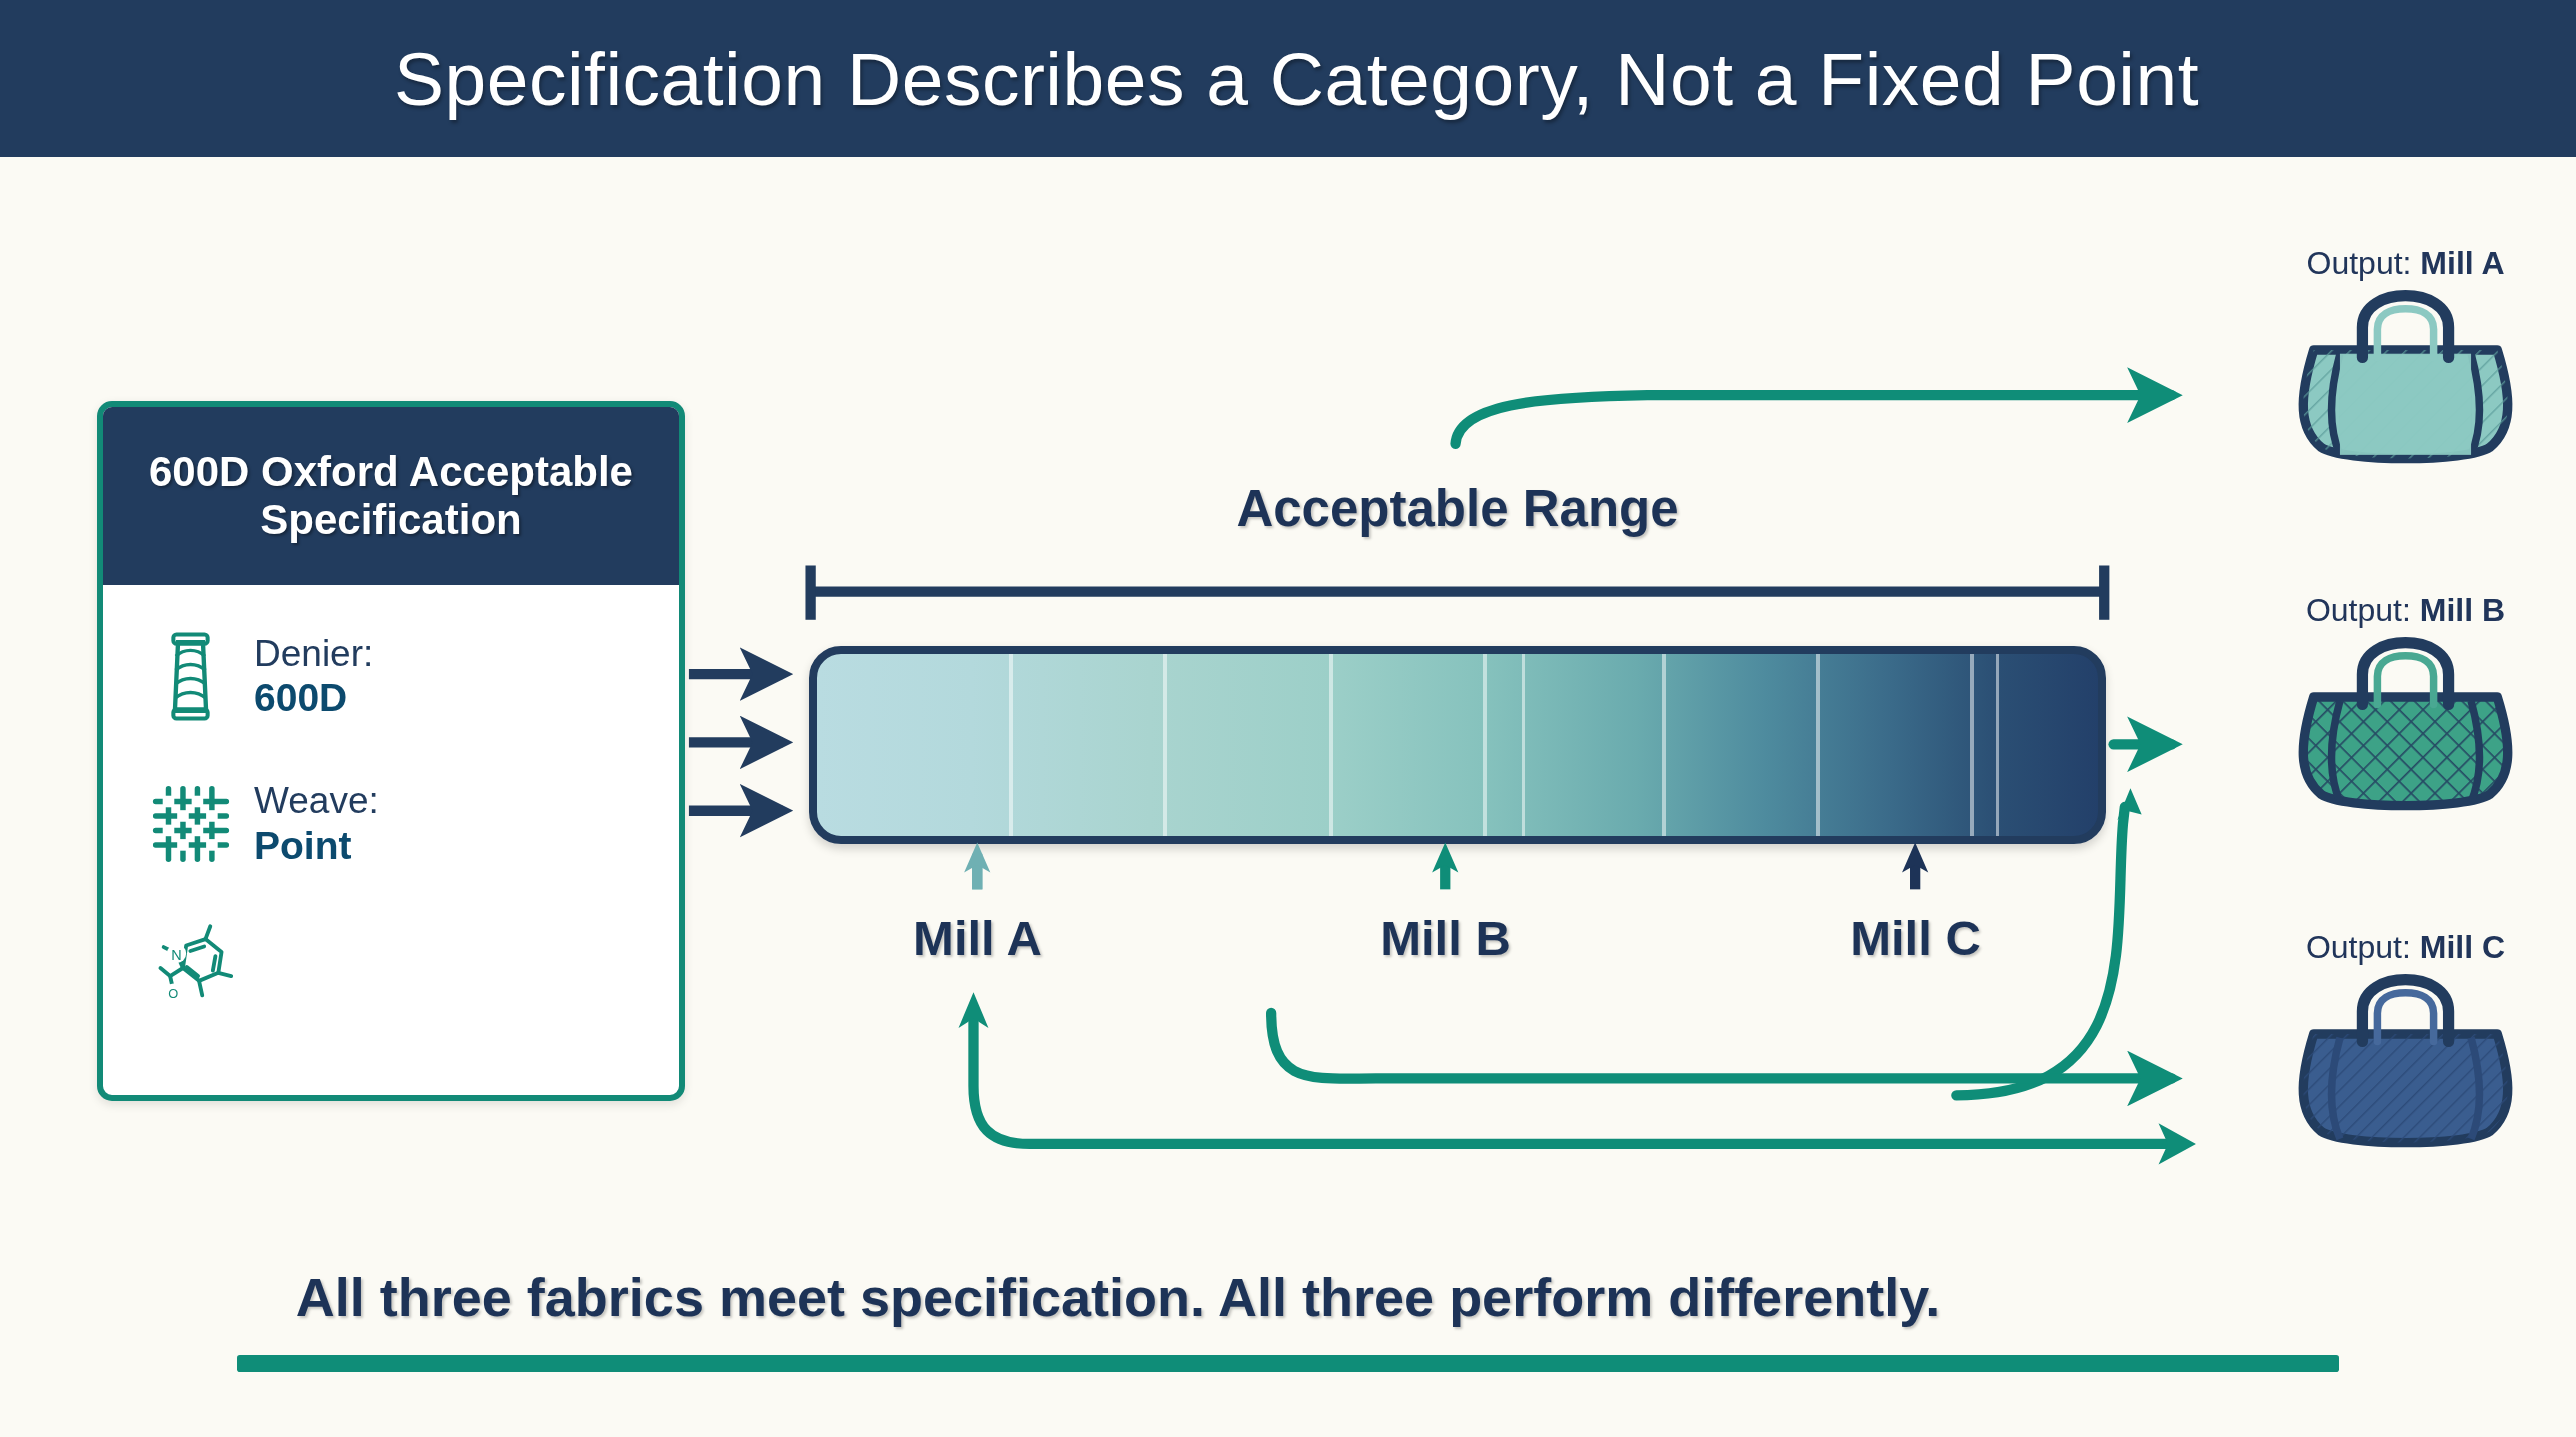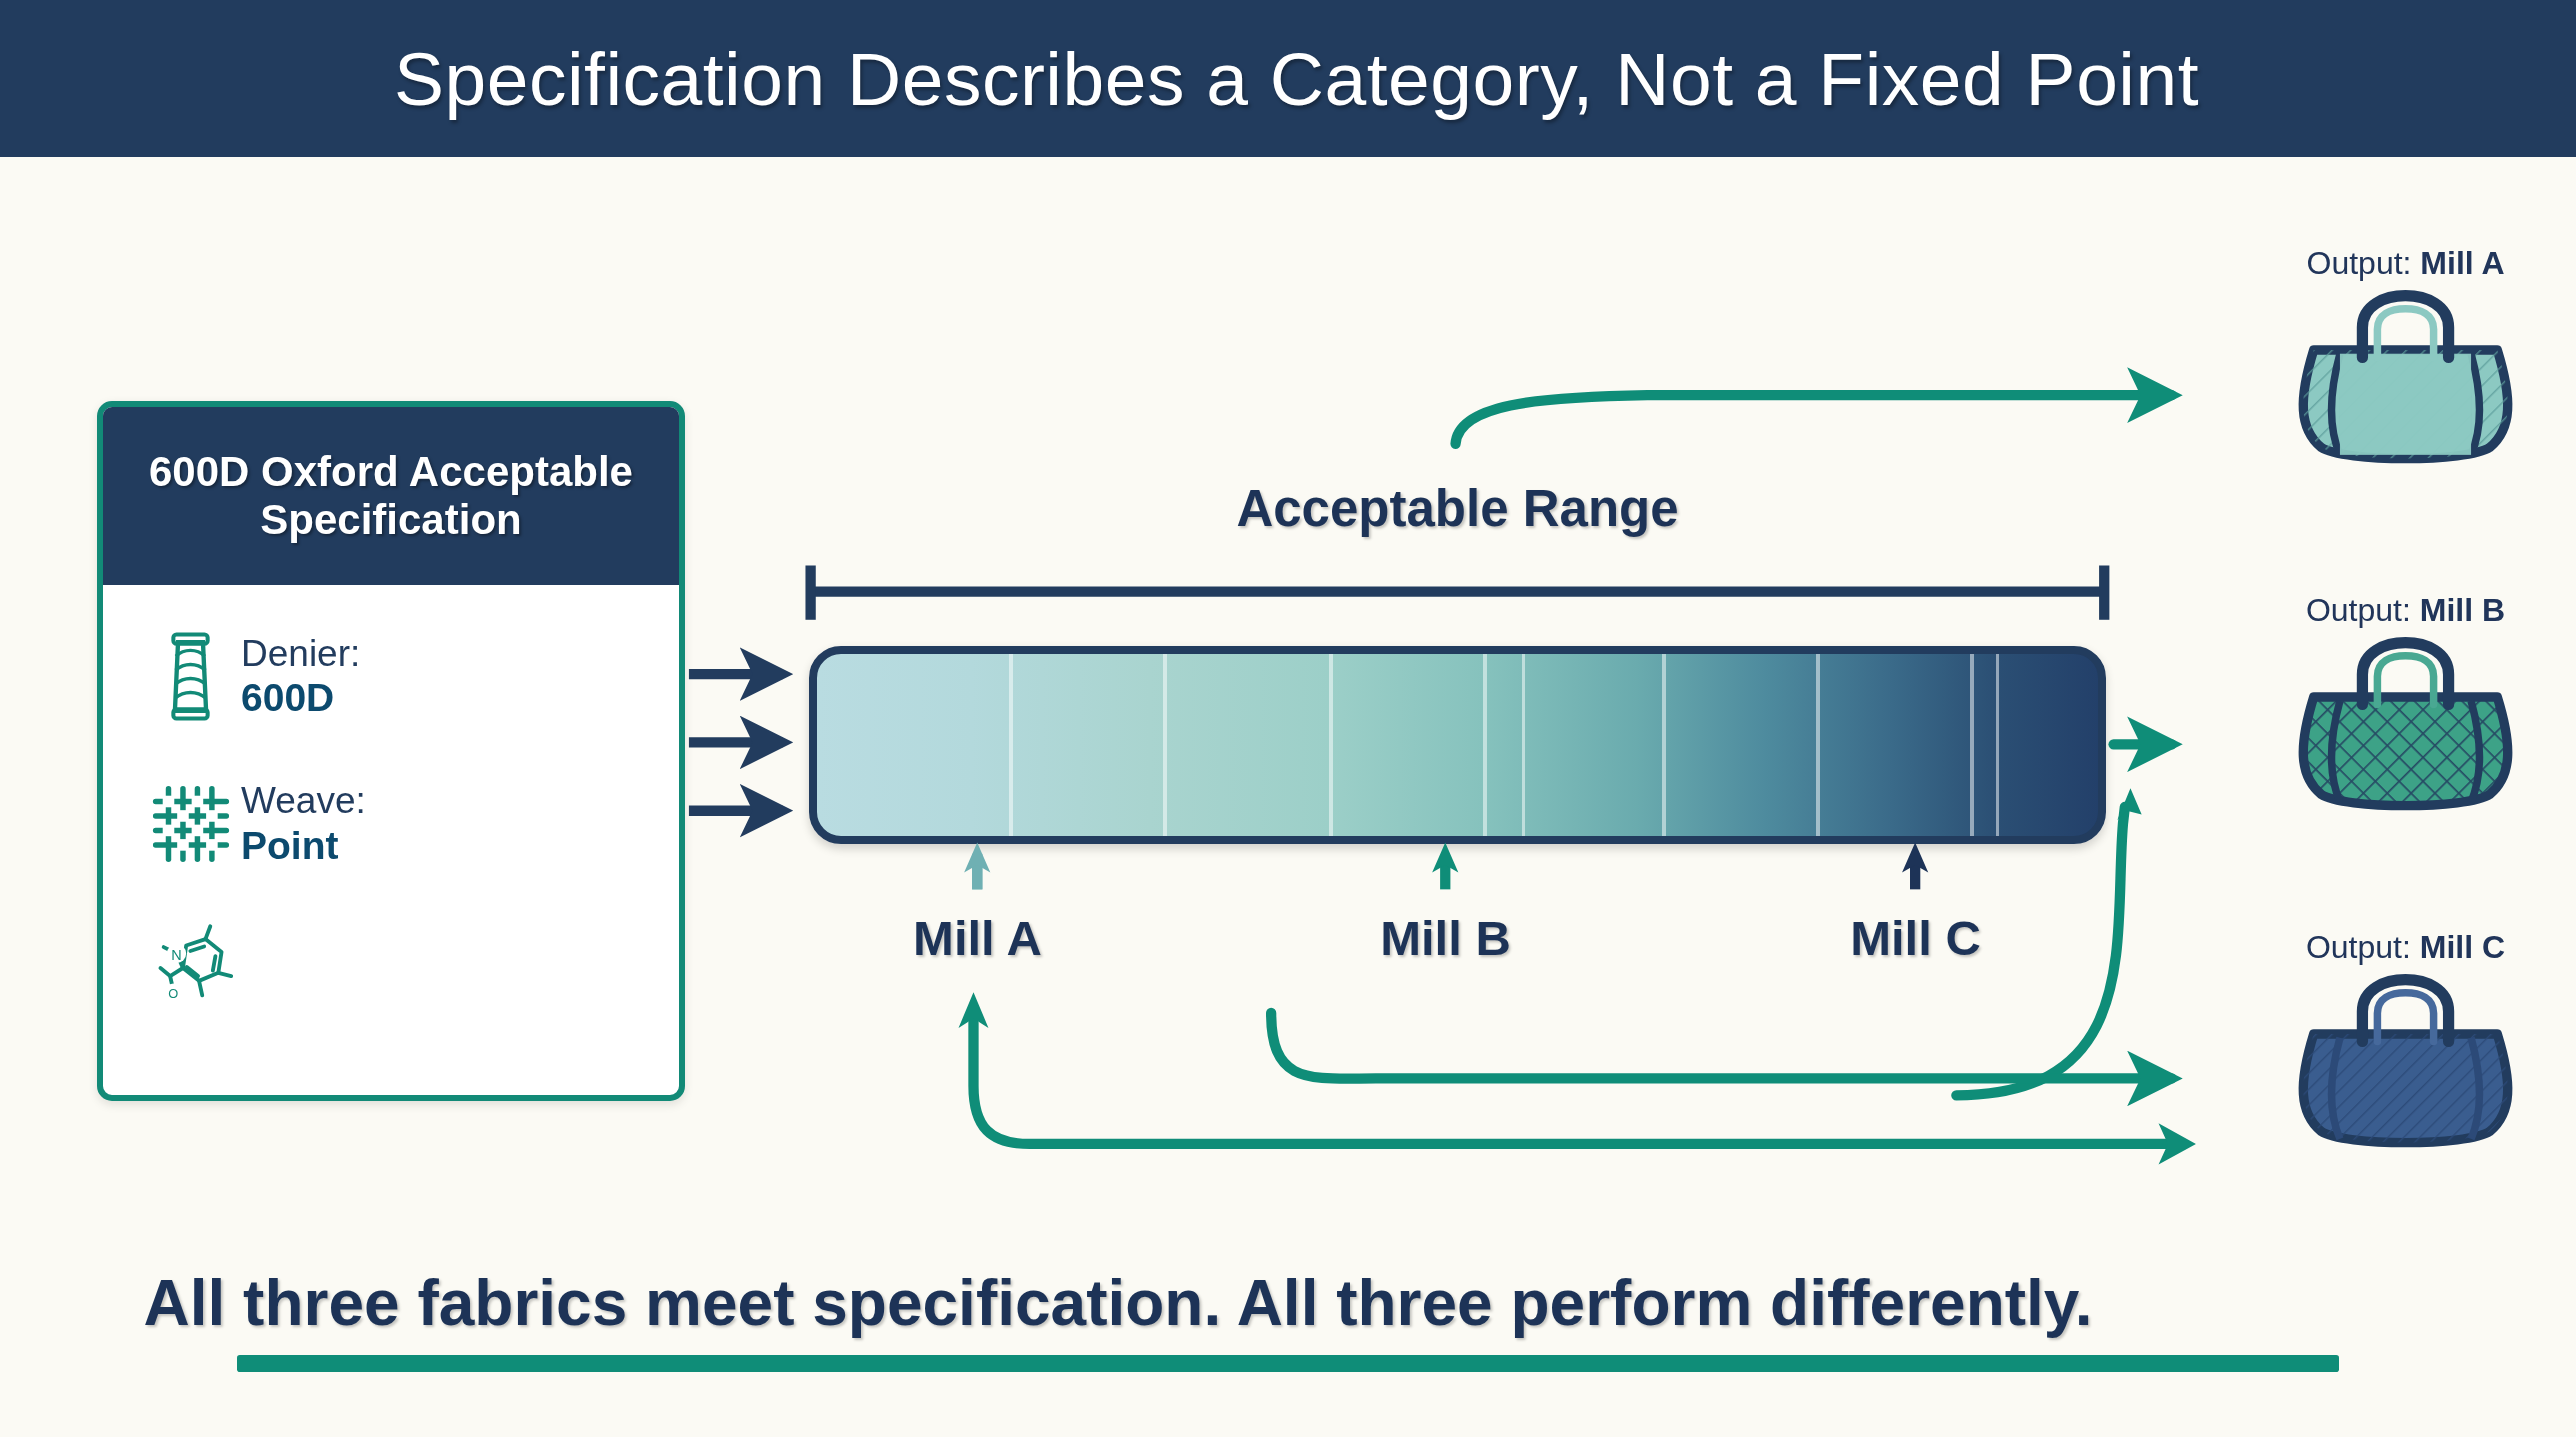--- a/index.html
+++ b/index.html
@@ -41,21 +41,21 @@
     padding:0 24px;
   }
   #spec-card-header .line{
     color:#fff; font-size:42px; font-weight:bold; line-height:1.14;
     text-align:center; text-shadow:1.9px 1.9px 2.8px rgba(0,0,0,.35);
     white-space:nowrap;
   }
   #spec-rows{ padding:43px 0 0 37px; }
   .spec-row{ display:flex; align-items:center; margin-bottom:54px; }
   .spec-icon{ width:101px; flex:0 0 101px; display:flex; align-items:center; justify-content:center; }
-  .spec-text{ }
+  .spec-text{ margin-left:13px; }
   .spec-label{ font-size:37px; color:#223c5e; line-height:1.18; font-weight:400; }
   .spec-value{ font-size:39px; color:#0c4a6e; line-height:1.18; font-weight:bold; }
 
   
   #diagram-svg{ position:absolute; left:0; top:0; width:2576px; height:1438px; }
 
   
   #range-bar{
     position:absolute; left:809px; top:646px; width:1297px; height:198px;
     border:8.4px solid #223c5e;
@@ -88,21 +88,21 @@
   .output-group{ position:absolute; width:393px; }
   .output-caption{
     text-align:center; font-size:32px; color:#21355a; white-space:nowrap;
   }
   .output-caption b{ font-weight:bold; }
   .output-bag{ display:flex; justify-content:center; margin-top:7.5px; }
 
   
   #bottom-caption{
     position:absolute; left:0; top:1266px; width:2236px; text-align:center;
-    font-size:64px; font-weight:bold; color:#1d3357;
+    font-size:54px; font-weight:bold; color:#1d3357;
     text-shadow:1.9px 1.9px 2.8px rgba(0,0,0,.22);
   }
   #caption-underline{
     position:absolute; left:237px; top:1355px; width:2102px; height:17px;
     background:#0f8d78; border-radius:2.8px;
   }
 </style>
 </head>
 <body>
 

